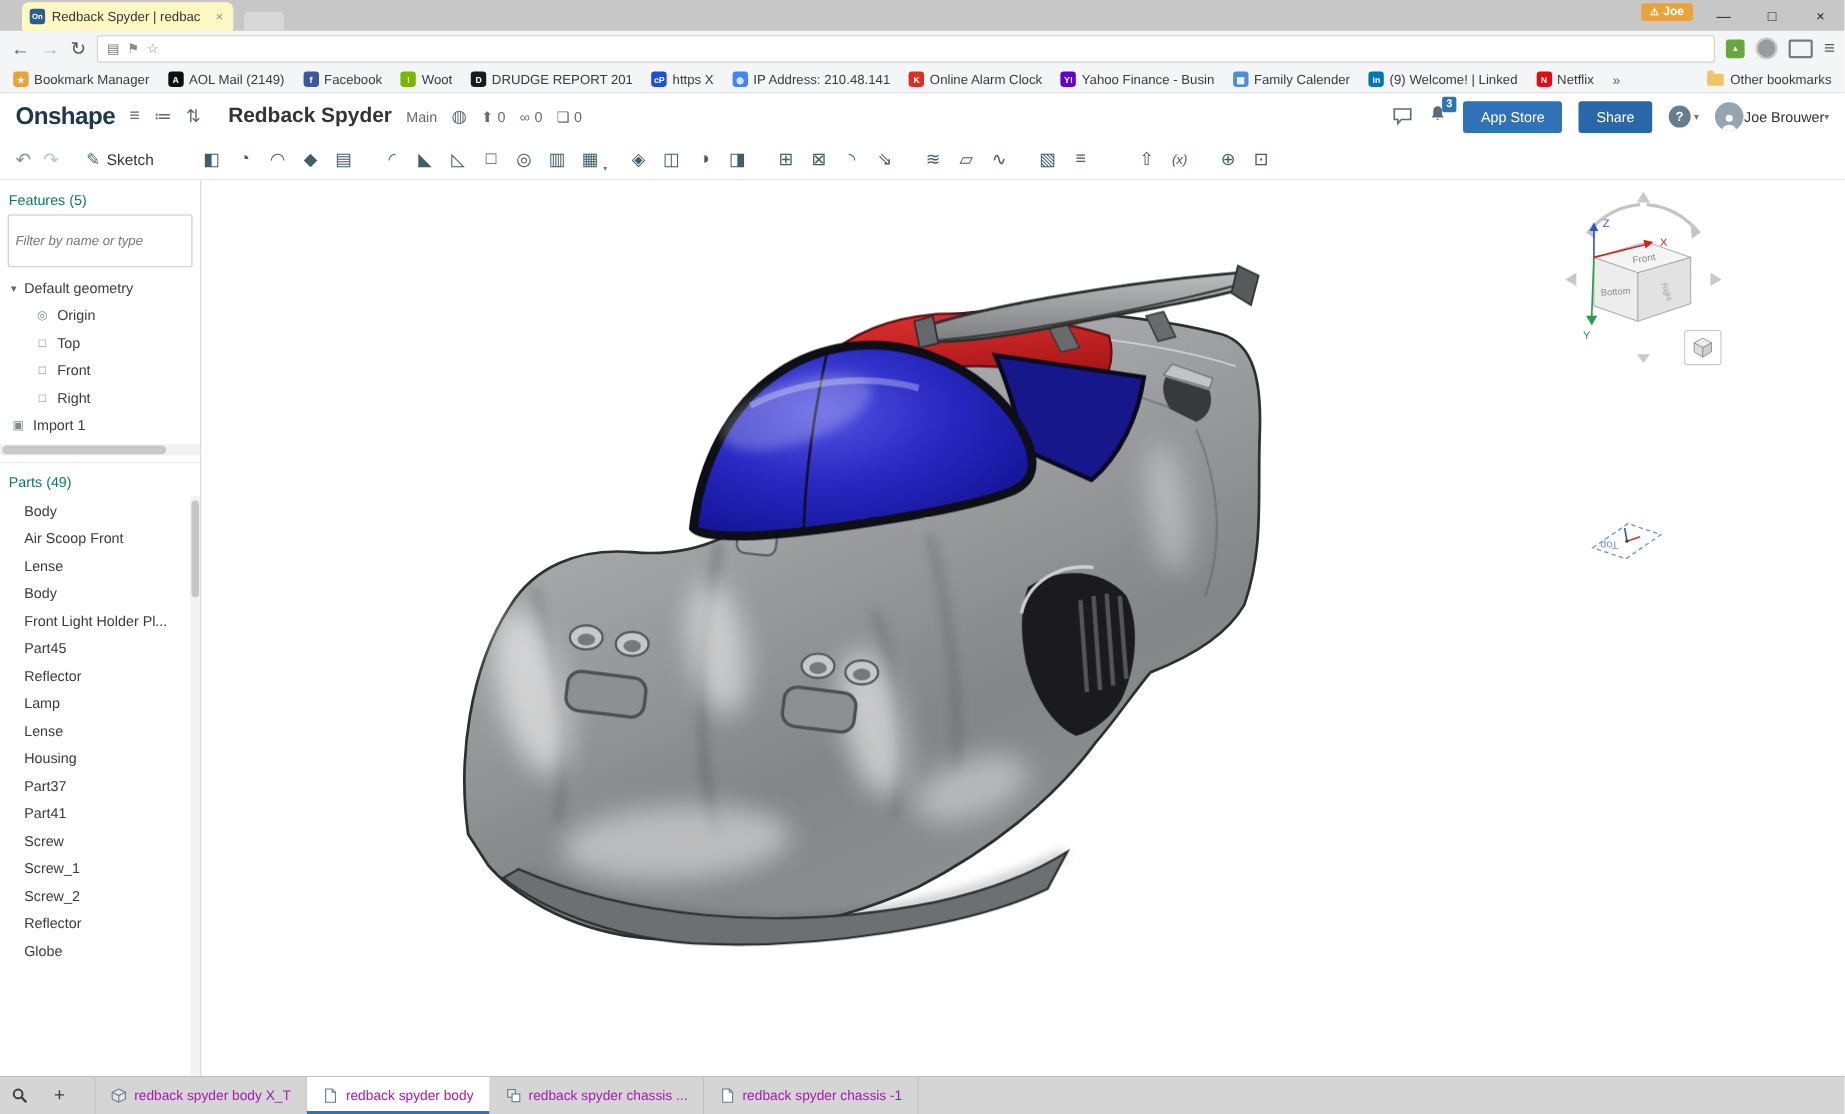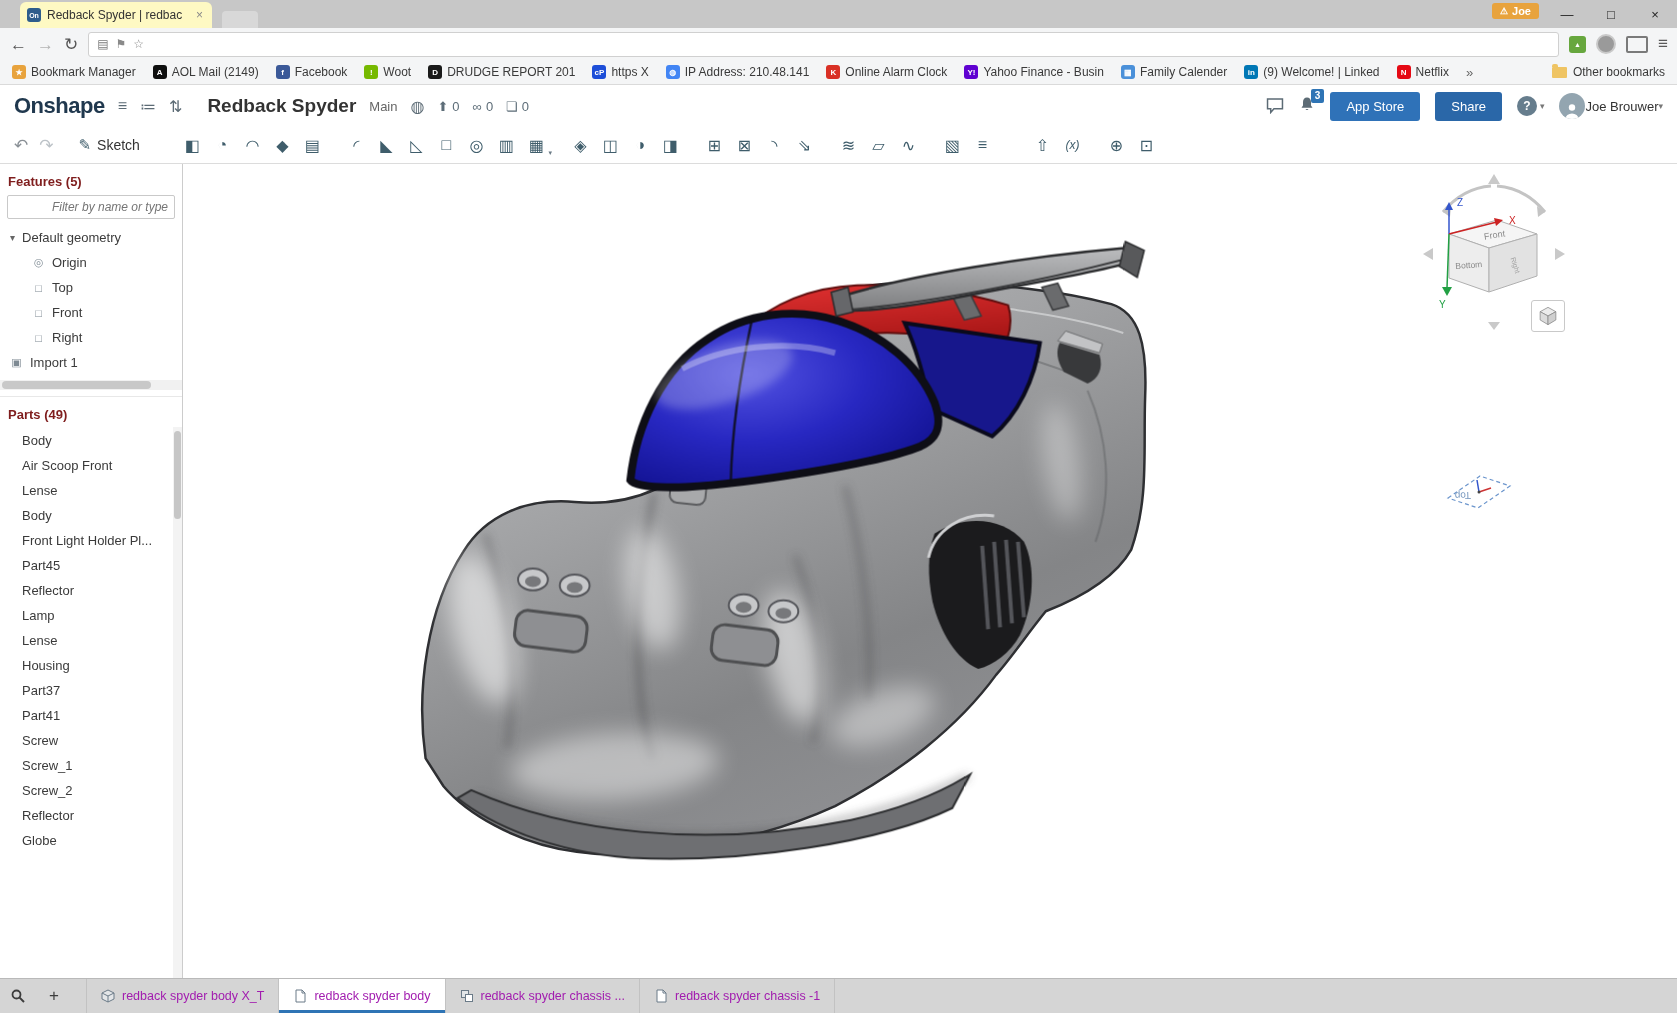--- a/index.html
+++ b/index.html
@@ -77,23 +77,23 @@
     display:flex;align-items:center;justify-content:center;position:relative;padding:0;}
   .ticon.gap{margin-left:14px;}
   .ticon.txt{font-size:12px;font-style:italic;}
   .ticon .dd{position:absolute;right:-2px;bottom:2px;font-size:7px;color:#6a7a85;font-style:normal;}
 
   
   .workspace-row{flex:1;display:flex;min-height:0;background:#fff;}
 
   .feature-panel{width:182px;flex:none;border-right:1px solid #ccc;display:flex;flex-direction:column;
     font-size:13px;color:#3b3b3b;position:relative;background:#fff;}
-  .fp-title{font-weight:700;padding:10px 8px 6px;color:#7f1d1d;}
+  .fp-title{font-weight:400;padding:10px 8px 6px;color:#0f766e;}
   .fp-filter{margin:0 7px;height:22px;border:1px solid #c9c9c9;border-radius:2px;font-size:12px;font-style:italic;
-    color:#14532d;padding:0 6px;font-family:inherit;outline:none;text-align:right;}
+    color:#14532d;padding:12px 6px;font-family:inherit;outline:none;}
   .tree-row{height:25px;display:flex;align-items:center;gap:7px;padding-left:10px;}
   .tree-row.indent{padding-left:32px;}
   .tree-ico{color:#7e8a93;font-size:11px;width:13px;text-align:center;flex:none;}
   .chev{color:#666;font-size:10px;}
   .h-scroll{height:10px;background:#f1f1f1;margin-top:5px;position:relative;}
   .h-thumb{position:absolute;left:2px;top:1px;height:8px;width:82%;background:#c8c8c8;border-radius:4px;}
   .parts-section{flex:1;position:relative;overflow:hidden;border-top:1px solid #e8e8e8;margin-top:6px;}
   .part-row{height:25px;display:flex;align-items:center;padding-left:22px;color:#3a3a3a;}
   .v-scroll{position:absolute;right:0;top:30px;bottom:0;width:9px;background:#f3f3f3;}
   .v-thumb{position:absolute;top:4px;left:1px;width:7px;height:88px;background:#c6c6c6;border-radius:4px;}

